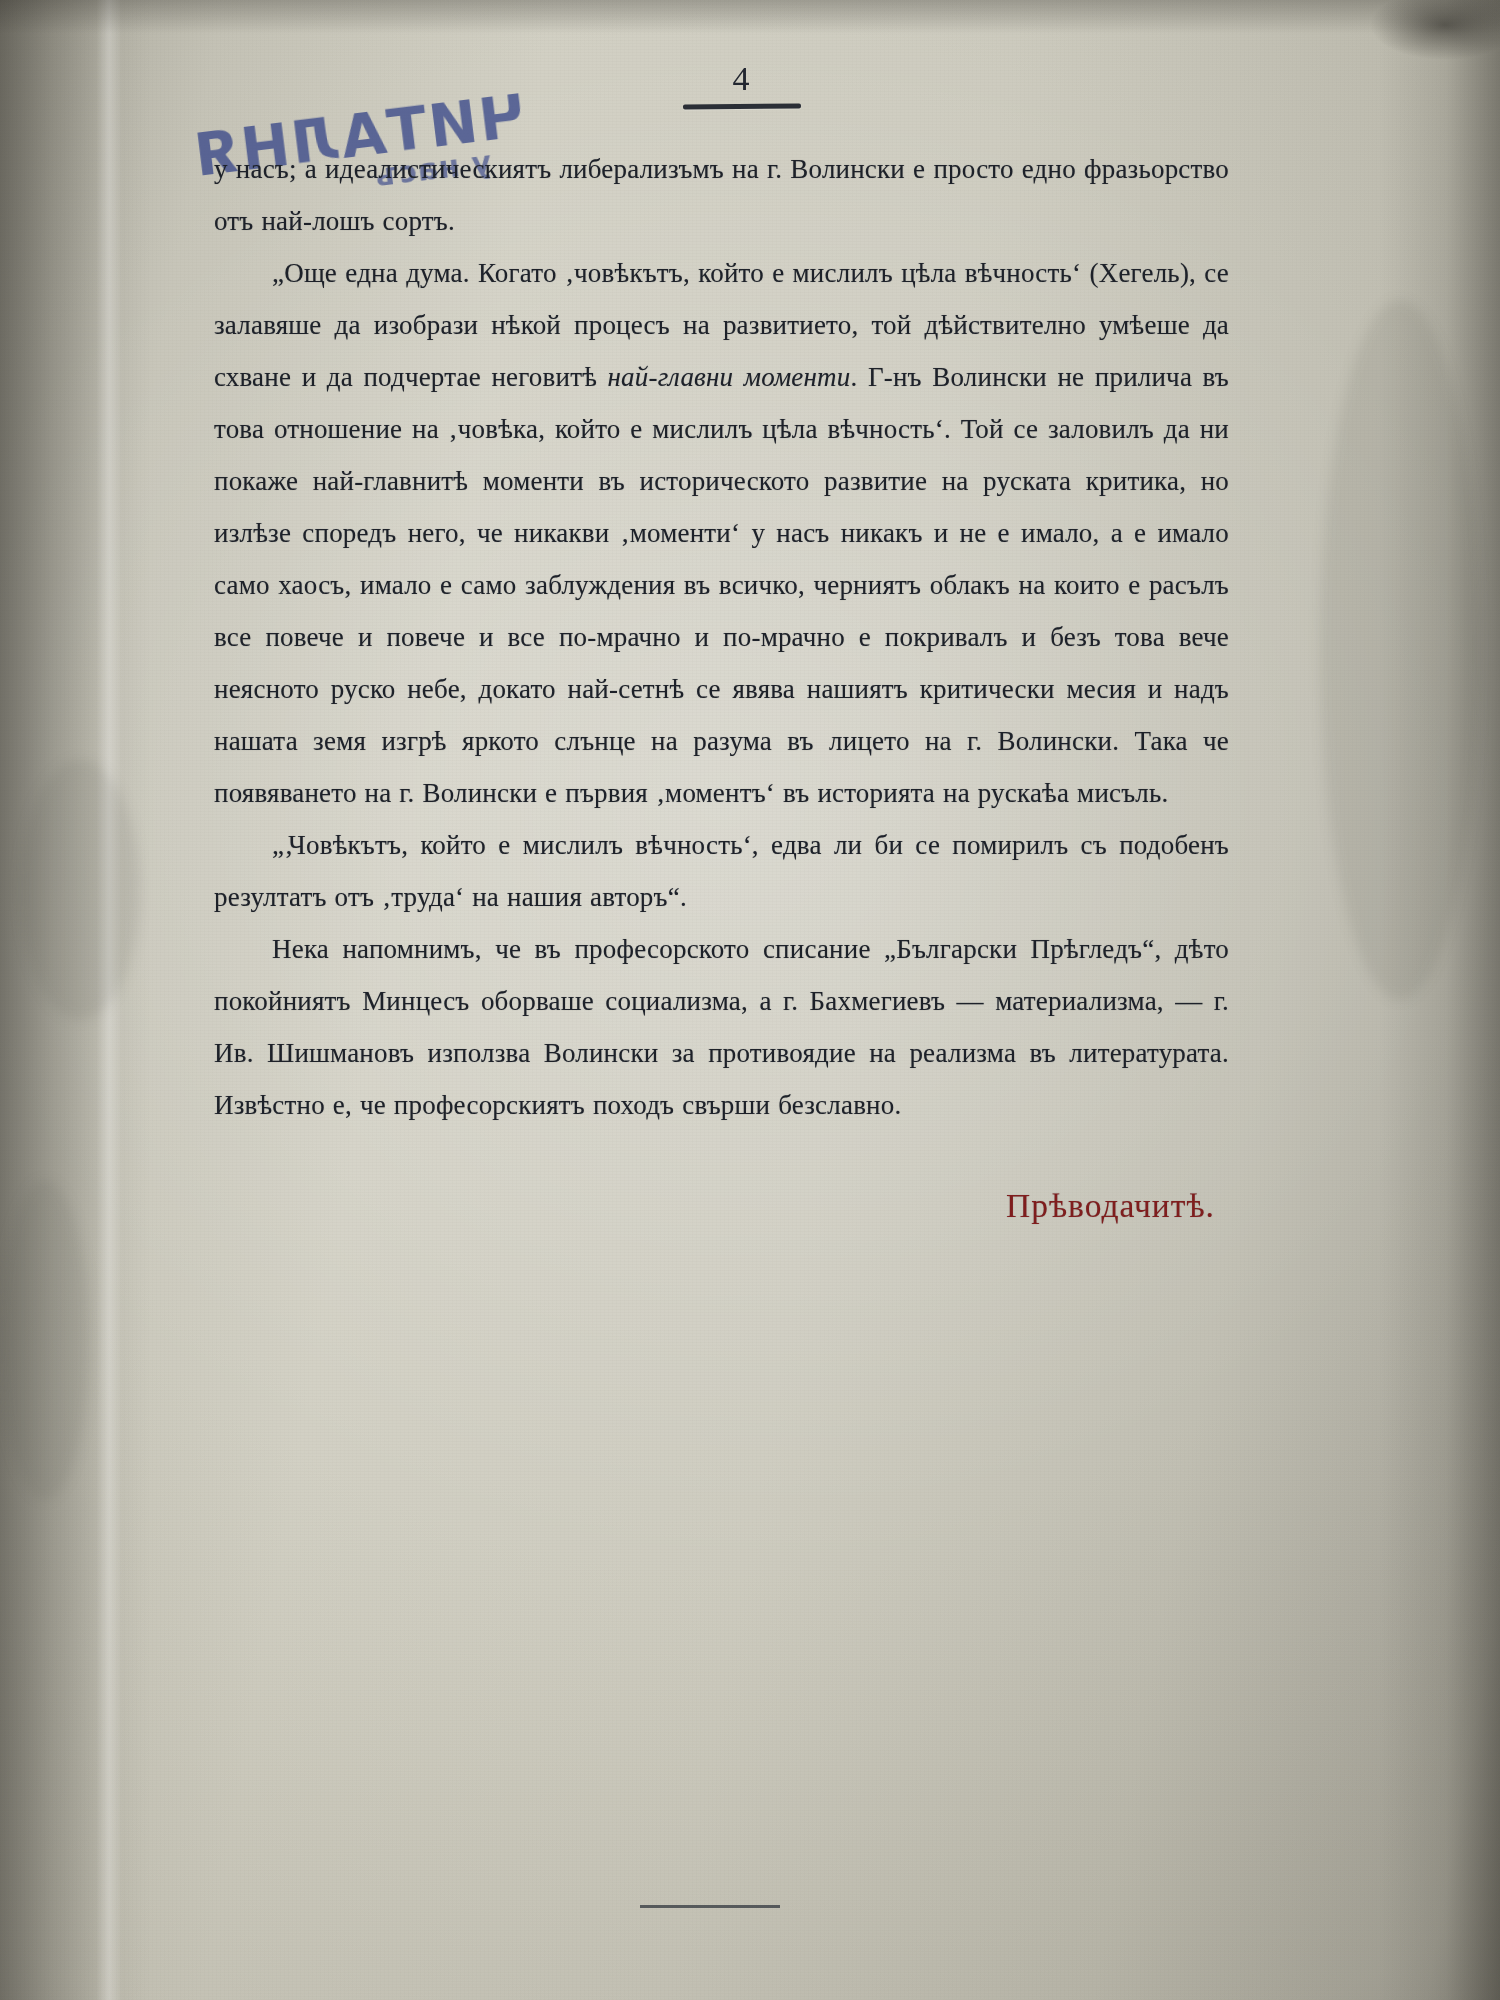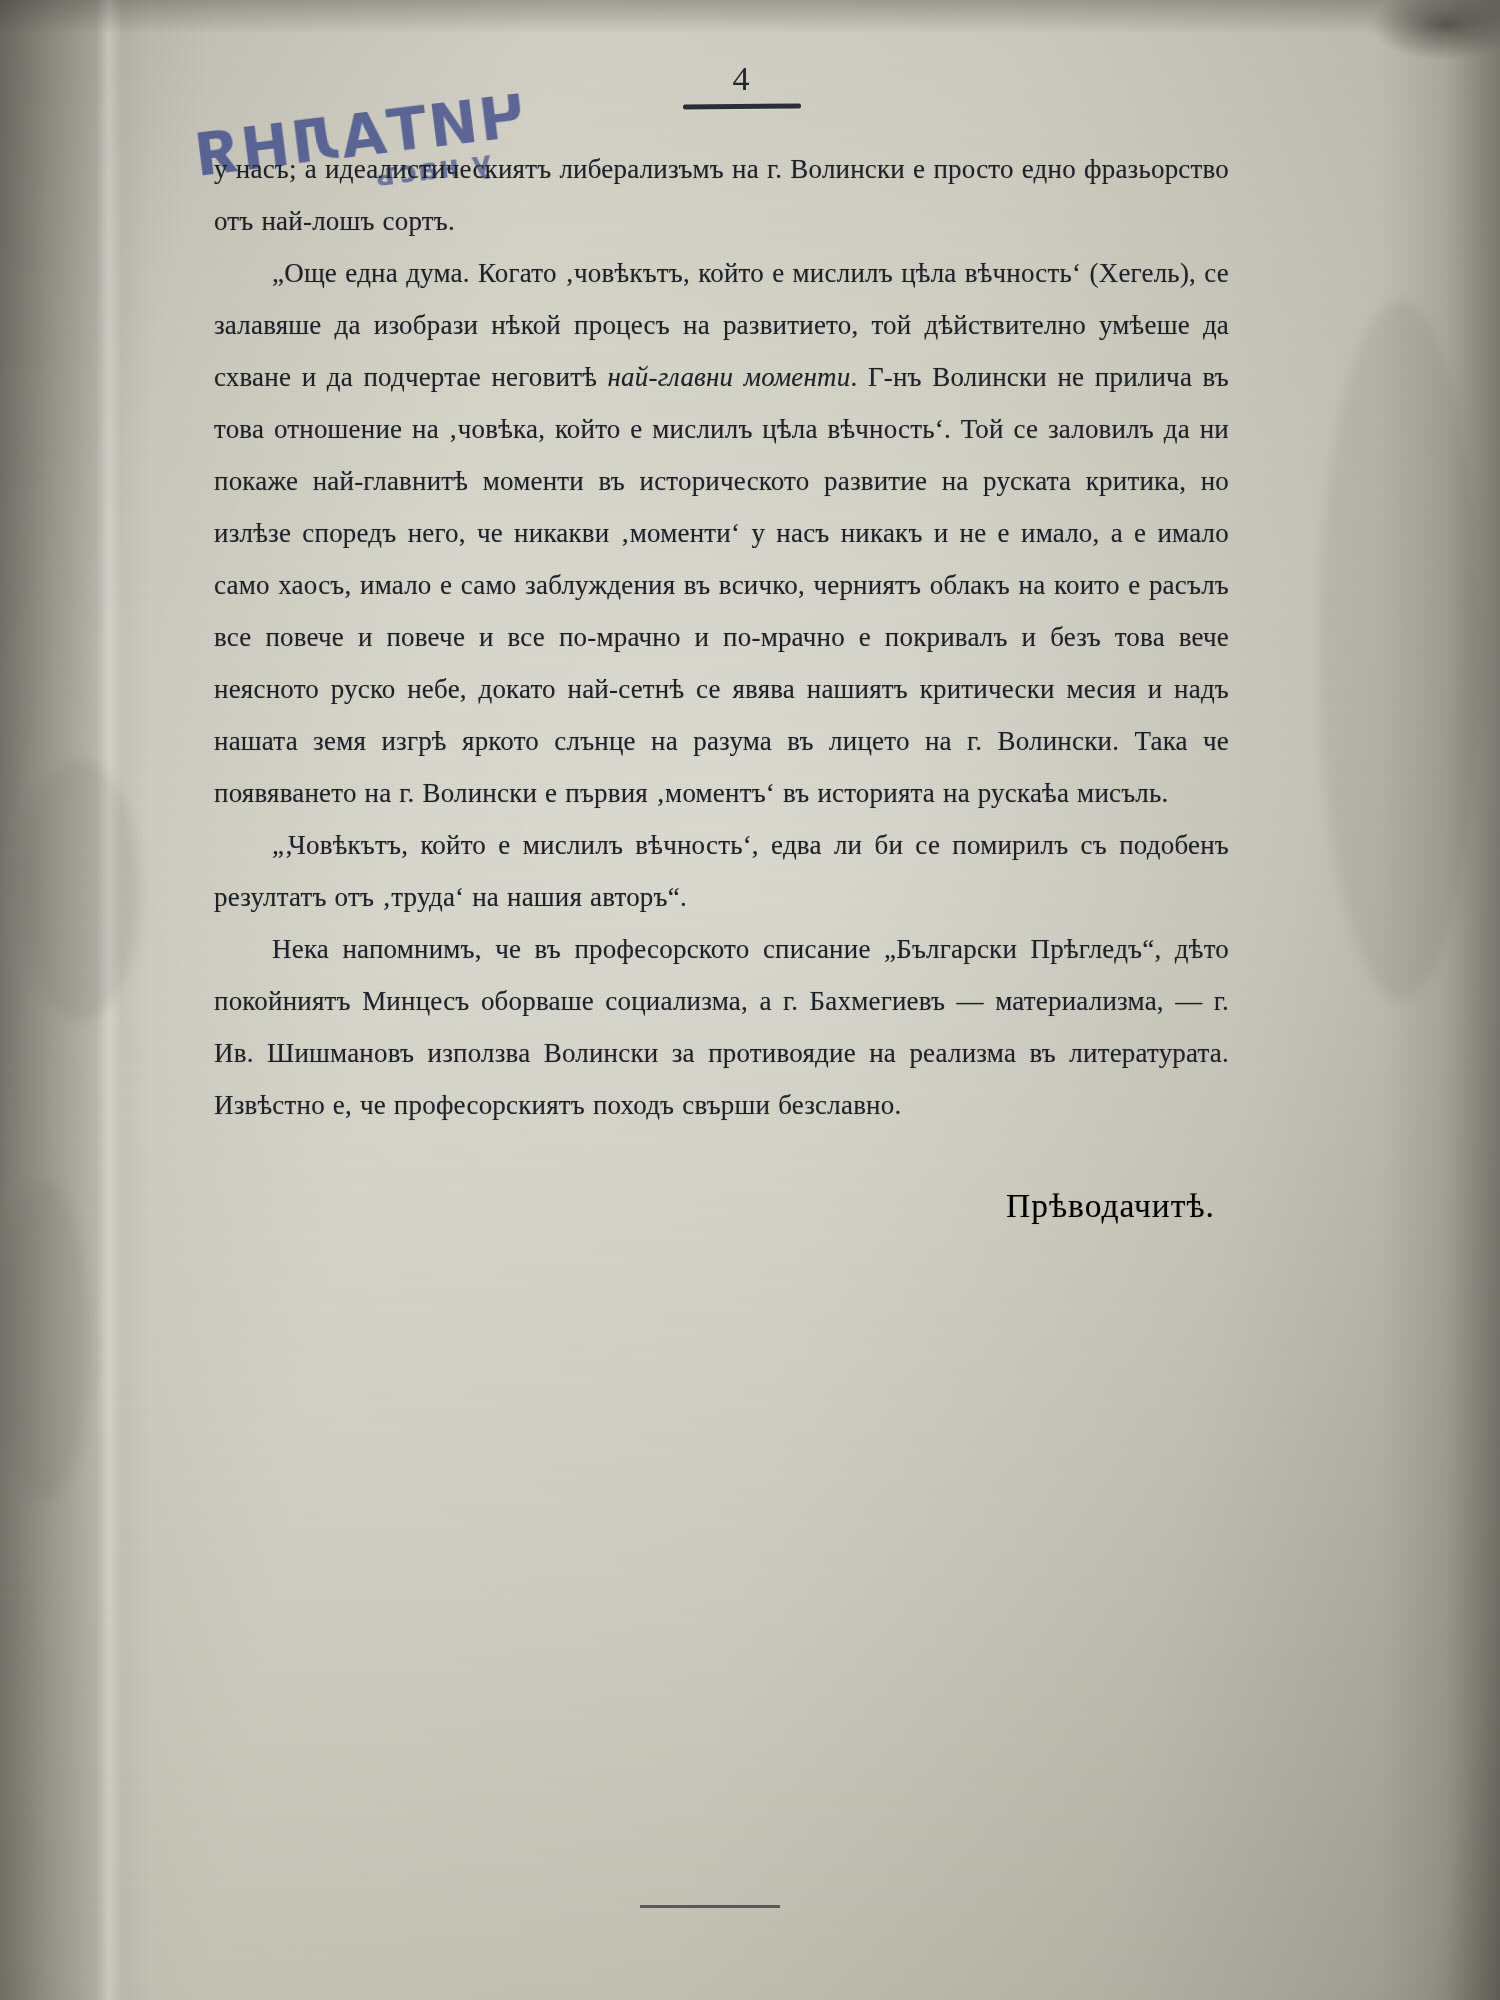--- a/index.html
+++ b/index.html
@@ -107,21 +107,21 @@
   p.para + p.para { margin-top: 0; }
   .indent { text-indent: 58px; }
   .it { font-style: italic; font-weight: 400; }
 
   .signature {
     margin-top: 56px;
     text-align: right;
     font-size: 33.5px;
     letter-spacing: 1px;
     padding-right: 14px;
-    color: #000000;
+    color: #7f1d1d;
     text-shadow: 0 0 1px rgba(40,45,55,.35);
   }
 
   .bottom-rule {
     position: absolute;
     left: 640px;
     top: 1905px;
     width: 140px;
     height: 3px;
     background: rgba(50,55,62,.75);

